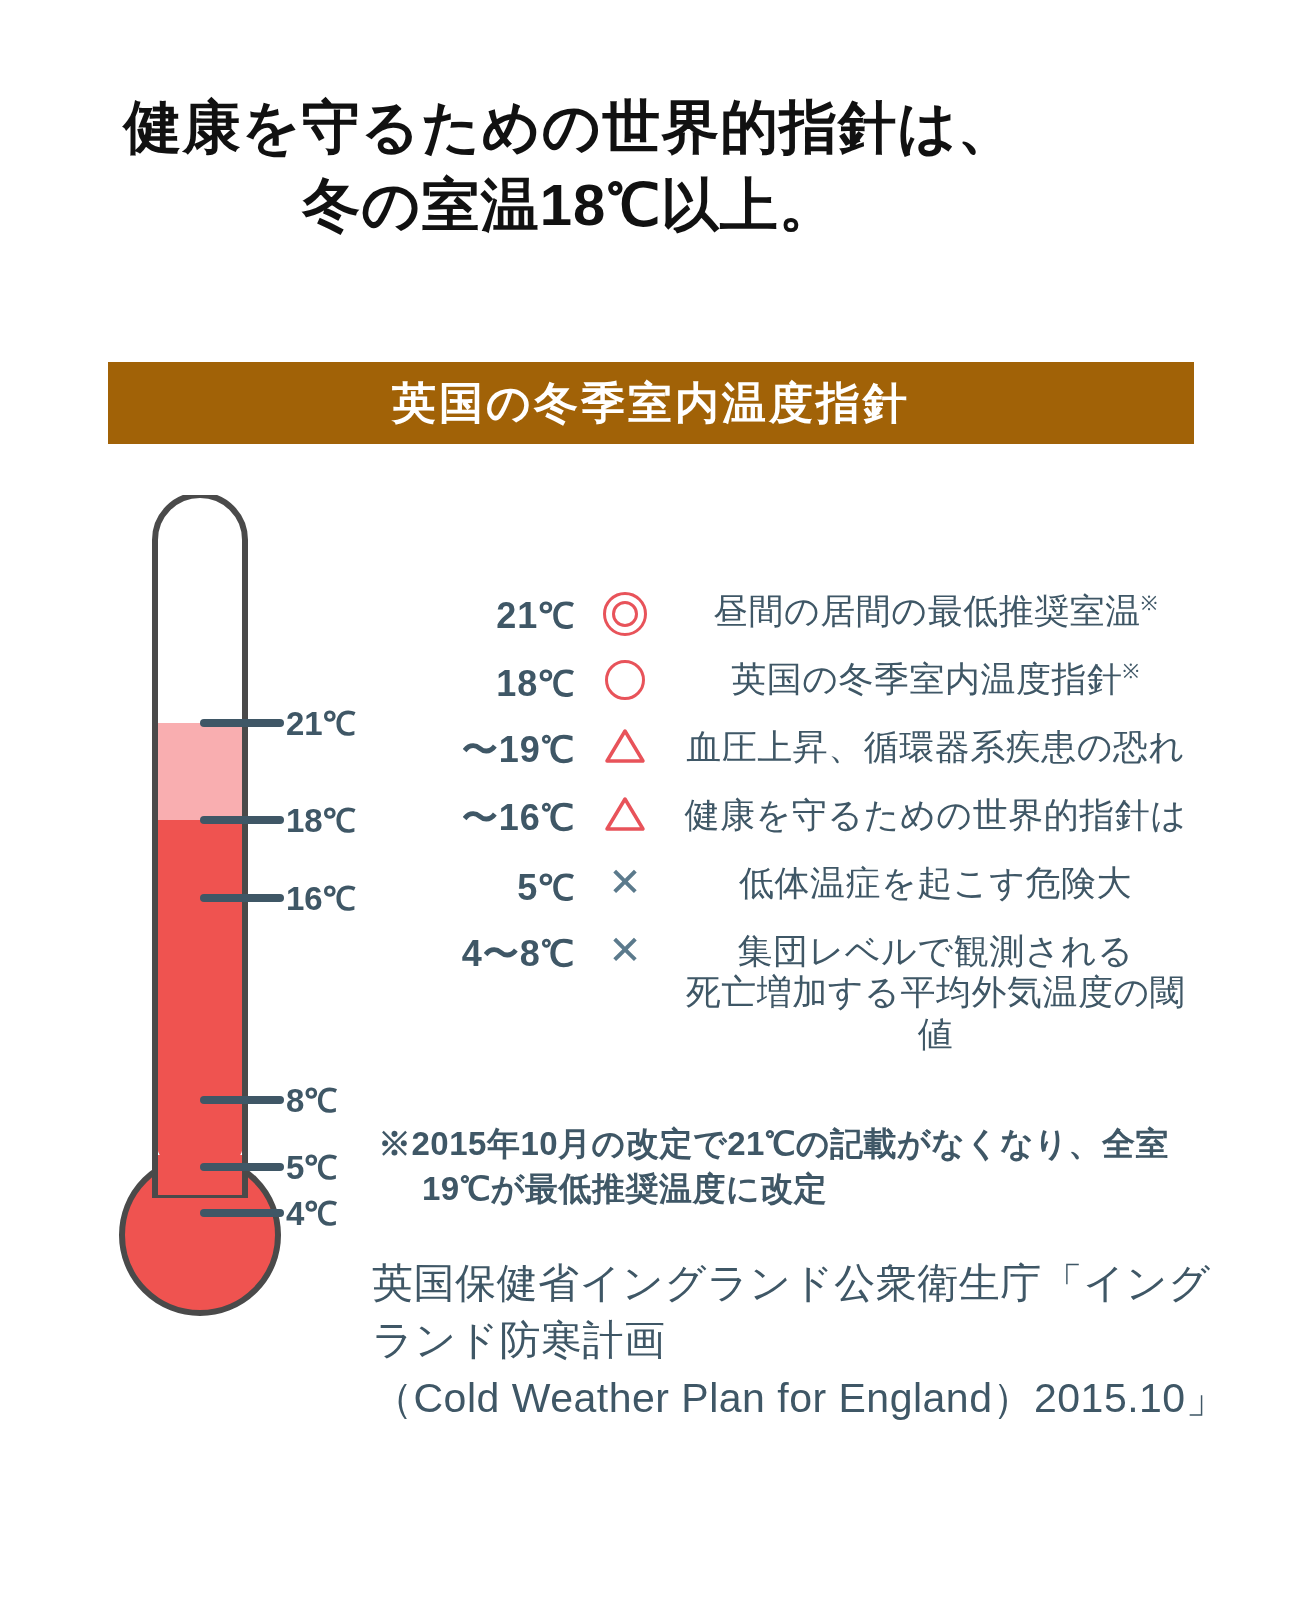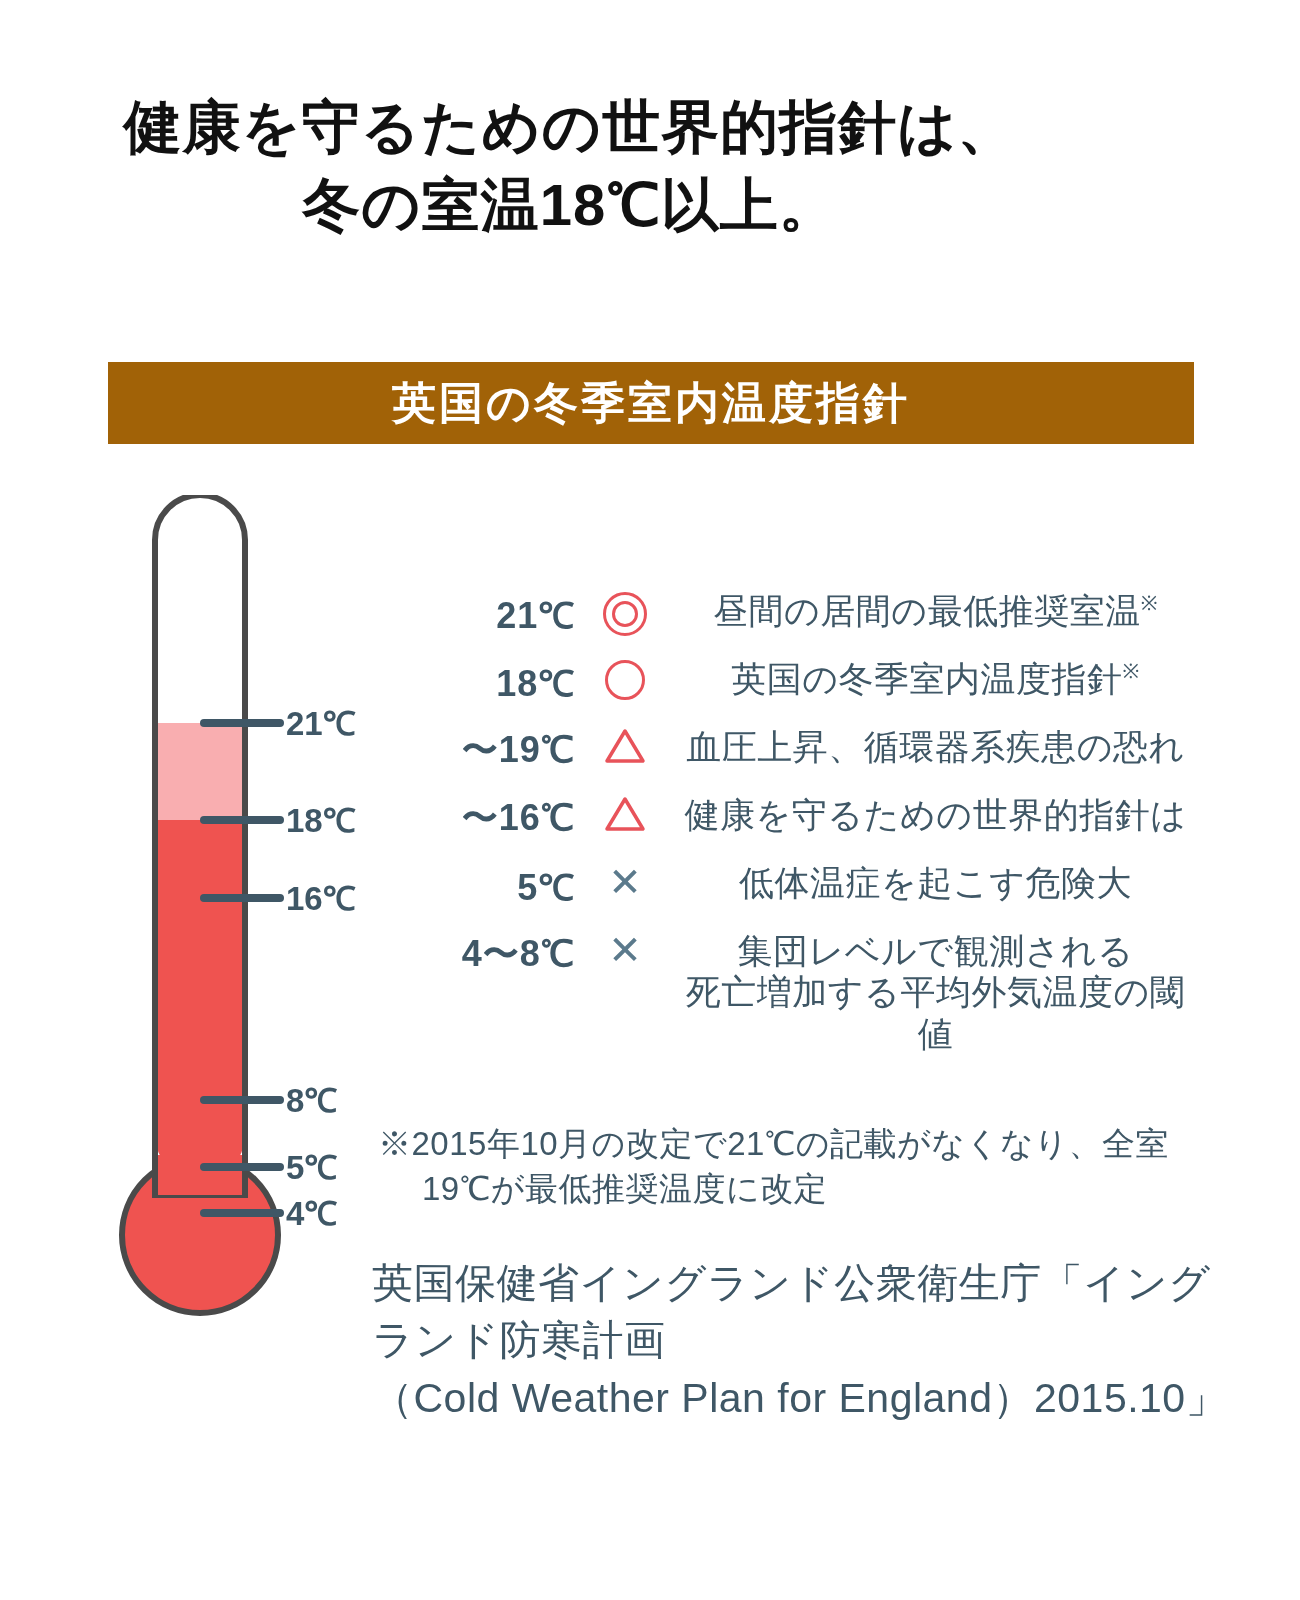--- a/index.html
+++ b/index.html
@@ -152,20 +152,21 @@
   
   .footnote {
     position: absolute;
     left: 378px;
     top: 1122px;
     width: 830px;
     font-size: 33px;
     line-height: 1.35;
     color: #3f5766;
     letter-spacing: 0.5px;
+    font-weight: bold;
   }
   .footnote .fn-line2 {
     display: block;
     padding-left: 44px;
   }
 
   
   .source {
     position: absolute;
     left: 372px;

